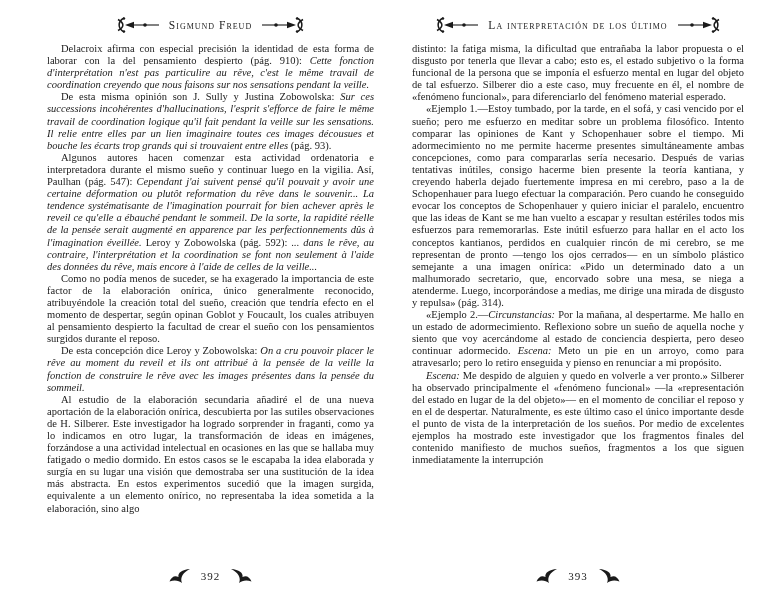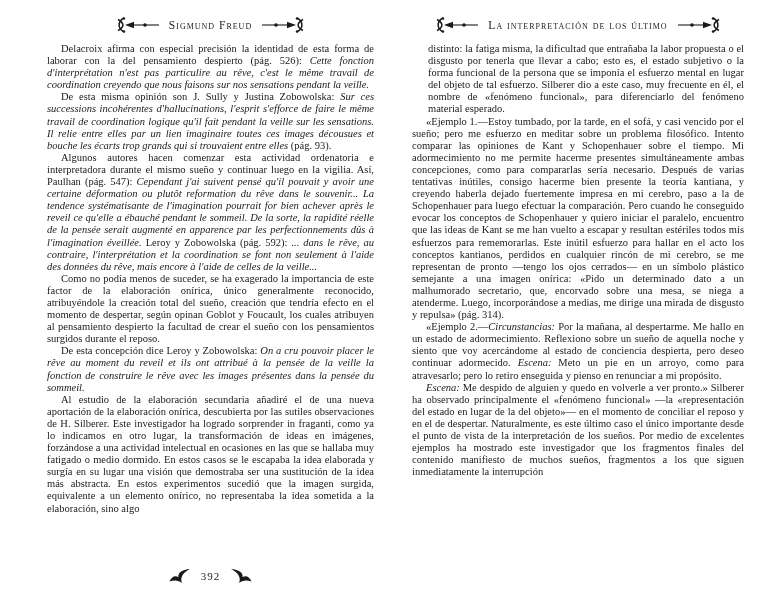--- a/index.html
+++ b/index.html
@@ -48,21 +48,21 @@
 
   .body-text {
     font-size: 10.5px;
     line-height: 12.1px;
     text-align: justify;
     height: 512px;
     overflow: hidden;
     color: #1a1a1a;
   }
   .body-text p { margin: 0; text-indent: 14px; }
-  .body-text p.no-indent { text-indent: 0; margin-left: 16px; }
+  .body-text p.no-indent { text-indent: 0; }
   .body-text i { font-style: italic; }
 
   .page-footer {
     position: absolute;
     bottom: 16px;
     display: flex;
     align-items: center;
     justify-content: center;
     gap: 10px;
   }
@@ -107,21 +107,21 @@
             <circle cx="10" cy="14.5" r="1.2" stroke="none"></circle>
             <path d="M11,8 L20,4.8 L20,11.2 Z" stroke="none"></path>
             <line x1="20" y1="8" x2="45" y2="8" stroke-width="1.1"></line>
             <circle cx="31" cy="8" r="1.8" stroke="none"></circle>
           </g>
         </svg>
       </span>
     </header>
 
     <div class="body-text">
-        <p><span>Delacroix afirma con especial precisión la identidad de esta forma de laborar con la del pensamiento despierto (pág. 526): </span><i>Cette fonction d'interprétation n'est pas particulire au rêve, c'est le même travail de coordination creyendo que nous faisons sur nos sensations pendant la veille.</i></p>
+        <p><span>Delacroix afirma con especial precisión la identidad de esta forma de laborar con la del pensamiento despierto (pág. 910): </span><i>Cette fonction d'interprétation n'est pas particulire au rêve, c'est le même travail de coordination creyendo que nous faisons sur nos sensations pendant la veille.</i></p>
         <p><span>De esta misma opinión son J. Sully y Justina Zobowolska: </span><i>Sur ces successions incohérentes d'hallucinations, l'esprit s'efforce de faire le même travail de coordination logique qu'il fait pendant la veille sur les sensations. Il relie entre elles par un lien imaginaire toutes ces images décousues et bouche les écarts trop grands qui si trouvaient entre elles </i><span>(pág. 93).</span></p>
         <p><span>Algunos autores hacen comenzar esta actividad ordenatoria e interpretadora durante el mismo sueño y continuar luego en la vigilia. Así, Paulhan (pág. 547): </span><i>Cependant j'ai suivent pensé qu'il pouvait y avoir une certaine déformation ou plutôt reformation du rêve dans le souvenir... La tendence systématisante de l'imagination pourrait for bien achever après le reveil ce qu'elle a ébauché pendant le sommeil. De la sorte, la rapidité réelle de la pensée serait augmenté en apparence par les perfectionnements dûs à l'imagination éveillée. </i><span>Leroy y Zobowolska (pág. 592): </span><i>... dans le rêve, au contraire, l'interprétation et la coordination se font non seulement à l'aide des données du rêve, mais encore à l'aide de celles de la veille...</i></p>
         <p><span>Como no podía menos de suceder, se ha exagerado la importancia de este factor de la elaboración onírica, único generalmente reconocido, atribuyéndole la creación total del sueño, creación que tendría efecto en el momento de despertar, según opinan Goblot y Foucault, los cuales atribuyen al pensamiento despierto la facultad de crear el sueño con los pensamientos surgidos durante el reposo.</span></p>
         <p><span>De esta concepción dice Leroy y Zobowolska: </span><i>On a cru pouvoir placer le rêve au moment du reveil et ils ont attribué à la pensée de la veille la fonction de construire le rêve avec les images présentes dans la pensée du sommeil.</i></p>
         <p><span>Al estudio de la elaboración secundaria añadiré el de una nueva aportación de la elaboración onírica, descubierta por las sutiles observaciones de H. Silberer. Este investigador ha logrado sorprender in fraganti, como ya lo indicamos en otro lugar, la transformación de ideas en imágenes, forzándose a una actividad intelectual en ocasiones en las que se hallaba muy fatigado o medio dormido. En estos casos se le escapaba la idea elaborada y surgía en su lugar una visión que demostraba ser una sustitución de la idea más abstracta. En estos experimentos sucedió que la imagen surgida, equivalente a un elemento onírico, no representaba la idea sometida a la elaboración, sino algo</span></p>
       </div>
 
     <footer class="page-footer">
       <span class="fo">
         <svg width="22" height="17" viewBox="0 0 22 17" xmlns="http://www.w3.org/2000/svg">
@@ -168,15 +168,28 @@
       </span>
     </header>
 
     <div class="body-text">
         <p class="no-indent"><span>distinto: la fatiga misma, la dificultad que entrañaba la labor propuesta o el disgusto por tenerla que llevar a cabo; esto es, el estado subjetivo o la forma funcional de la persona que se imponía el esfuerzo mental en lugar del objeto de tal esfuerzo. Silberer dio a este caso, muy frecuente en él, el nombre de «fenómeno funcional», para diferenciarlo del fenómeno material esperado.</span></p>
         <p><span>«Ejemplo 1.—Estoy tumbado, por la tarde, en el sofá, y casi vencido por el sueño; pero me esfuerzo en meditar sobre un problema filosófico. Intento comparar las opiniones de Kant y Schopenhauer sobre el tiempo. Mi adormecimiento no me permite hacerme presentes simultáneamente ambas concepciones, como para compararlas sería necesario. Después de varias tentativas inútiles, consigo hacerme bien presente la teoría kantiana, y creyendo haberla dejado fuertemente impresa en mi cerebro, paso a la de Schopenhauer para luego efectuar la comparación. Pero cuando he conseguido evocar los conceptos de Schopenhauer y quiero iniciar el paralelo, encuentro que las ideas de Kant se me han vuelto a escapar y resultan estériles todos mis esfuerzos para rememorarlas. Este inútil esfuerzo para hallar en el acto los conceptos kantianos, perdidos en cualquier rincón de mi cerebro, se me representan de pronto —tengo los ojos cerrados— en un símbolo plástico semejante a una imagen onírica: «Pido un determinado dato a un malhumorado secretario, que, encorvado sobre una mesa, se niega a atenderme. Luego, incorporándose a medias, me dirige una mirada de disgusto y repulsa» (pág. 314).</span></p>
         <p><span>«Ejemplo 2.—</span><i>Circunstancias:</i><span> Por la mañana, al despertarme. Me hallo en un estado de adormecimiento. Reflexiono sobre un sueño de aquella noche y siento que voy acercándome al estado de conciencia despierta, pero deseo continuar adormecido. </span><i>Escena:</i><span> Meto un pie en un arroyo, como para atravesarlo; pero lo retiro enseguida y pienso en renunciar a mi propósito.</span></p>
         <p><i>Escena:</i><span> Me despido de alguien y quedo en volverle a ver pronto.» Silberer ha observado principalmente el «fenómeno funcional» —la «representación del estado en lugar de la del objeto»— en el momento de conciliar el reposo y en el de despertar. Naturalmente, es este último caso el único importante desde el punto de vista de la interpretación de los sueños. Por medio de excelentes ejemplos ha mostrado este investigador que los fragmentos finales del contenido manifiesto de muchos sueños, fragmentos a los que siguen inmediatamente la interrupción</span></p>
       </div>
 
+    <footer class="page-footer">
+      <span class="fo">
+        <svg width="22" height="17" viewBox="0 0 22 17" xmlns="http://www.w3.org/2000/svg">
+          <path d="M21,2 C13,2.5 8.5,6 9.5,10 C5.5,8 2.5,10 0.5,14.5 C5.5,12.5 10,13.5 13,16 C10.5,10.5 14.5,5 21,2 Z" fill="#1a1a1a"></path>
+        </svg>
+      </span>
+      <span class="page-number">393</span>
+      <span class="fo fo-mirror">
+        <svg width="22" height="17" viewBox="0 0 22 17" xmlns="http://www.w3.org/2000/svg">
+          <path d="M21,2 C13,2.5 8.5,6 9.5,10 C5.5,8 2.5,10 0.5,14.5 C5.5,12.5 10,13.5 13,16 C10.5,10.5 14.5,5 21,2 Z" fill="#1a1a1a"></path>
+        </svg>
+      </span>
+    </footer>
   </section>
 
 </div>
 
 </body></html>

